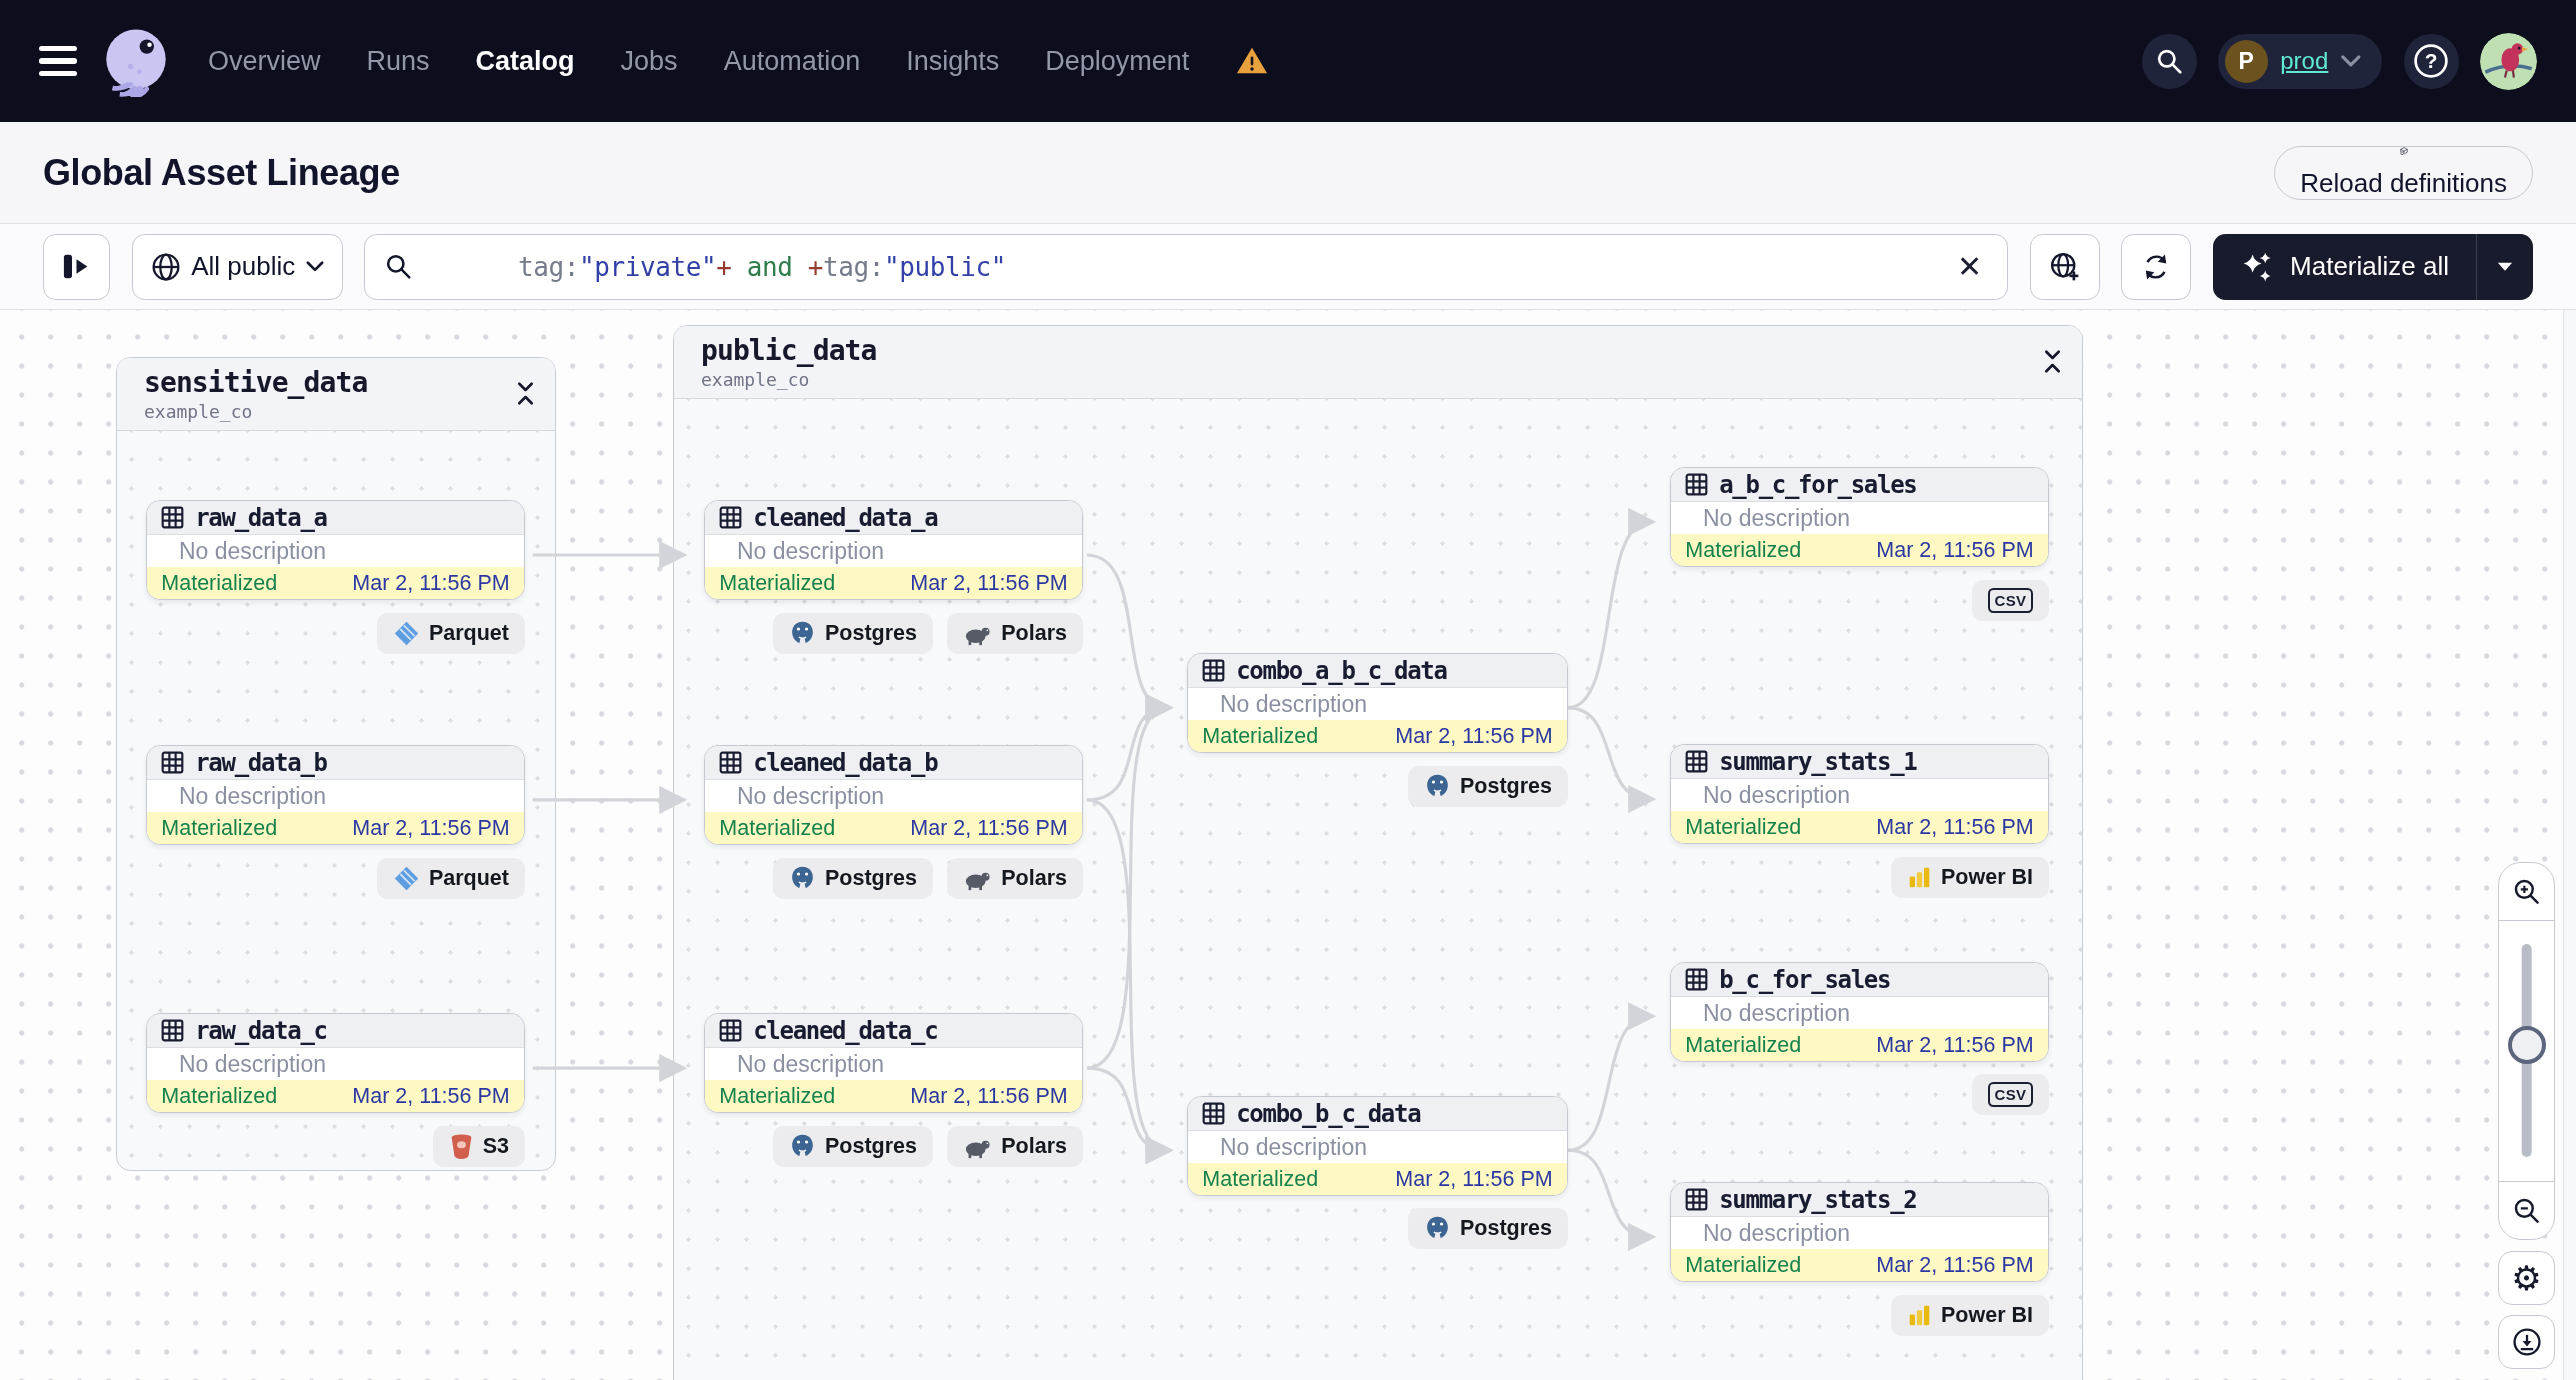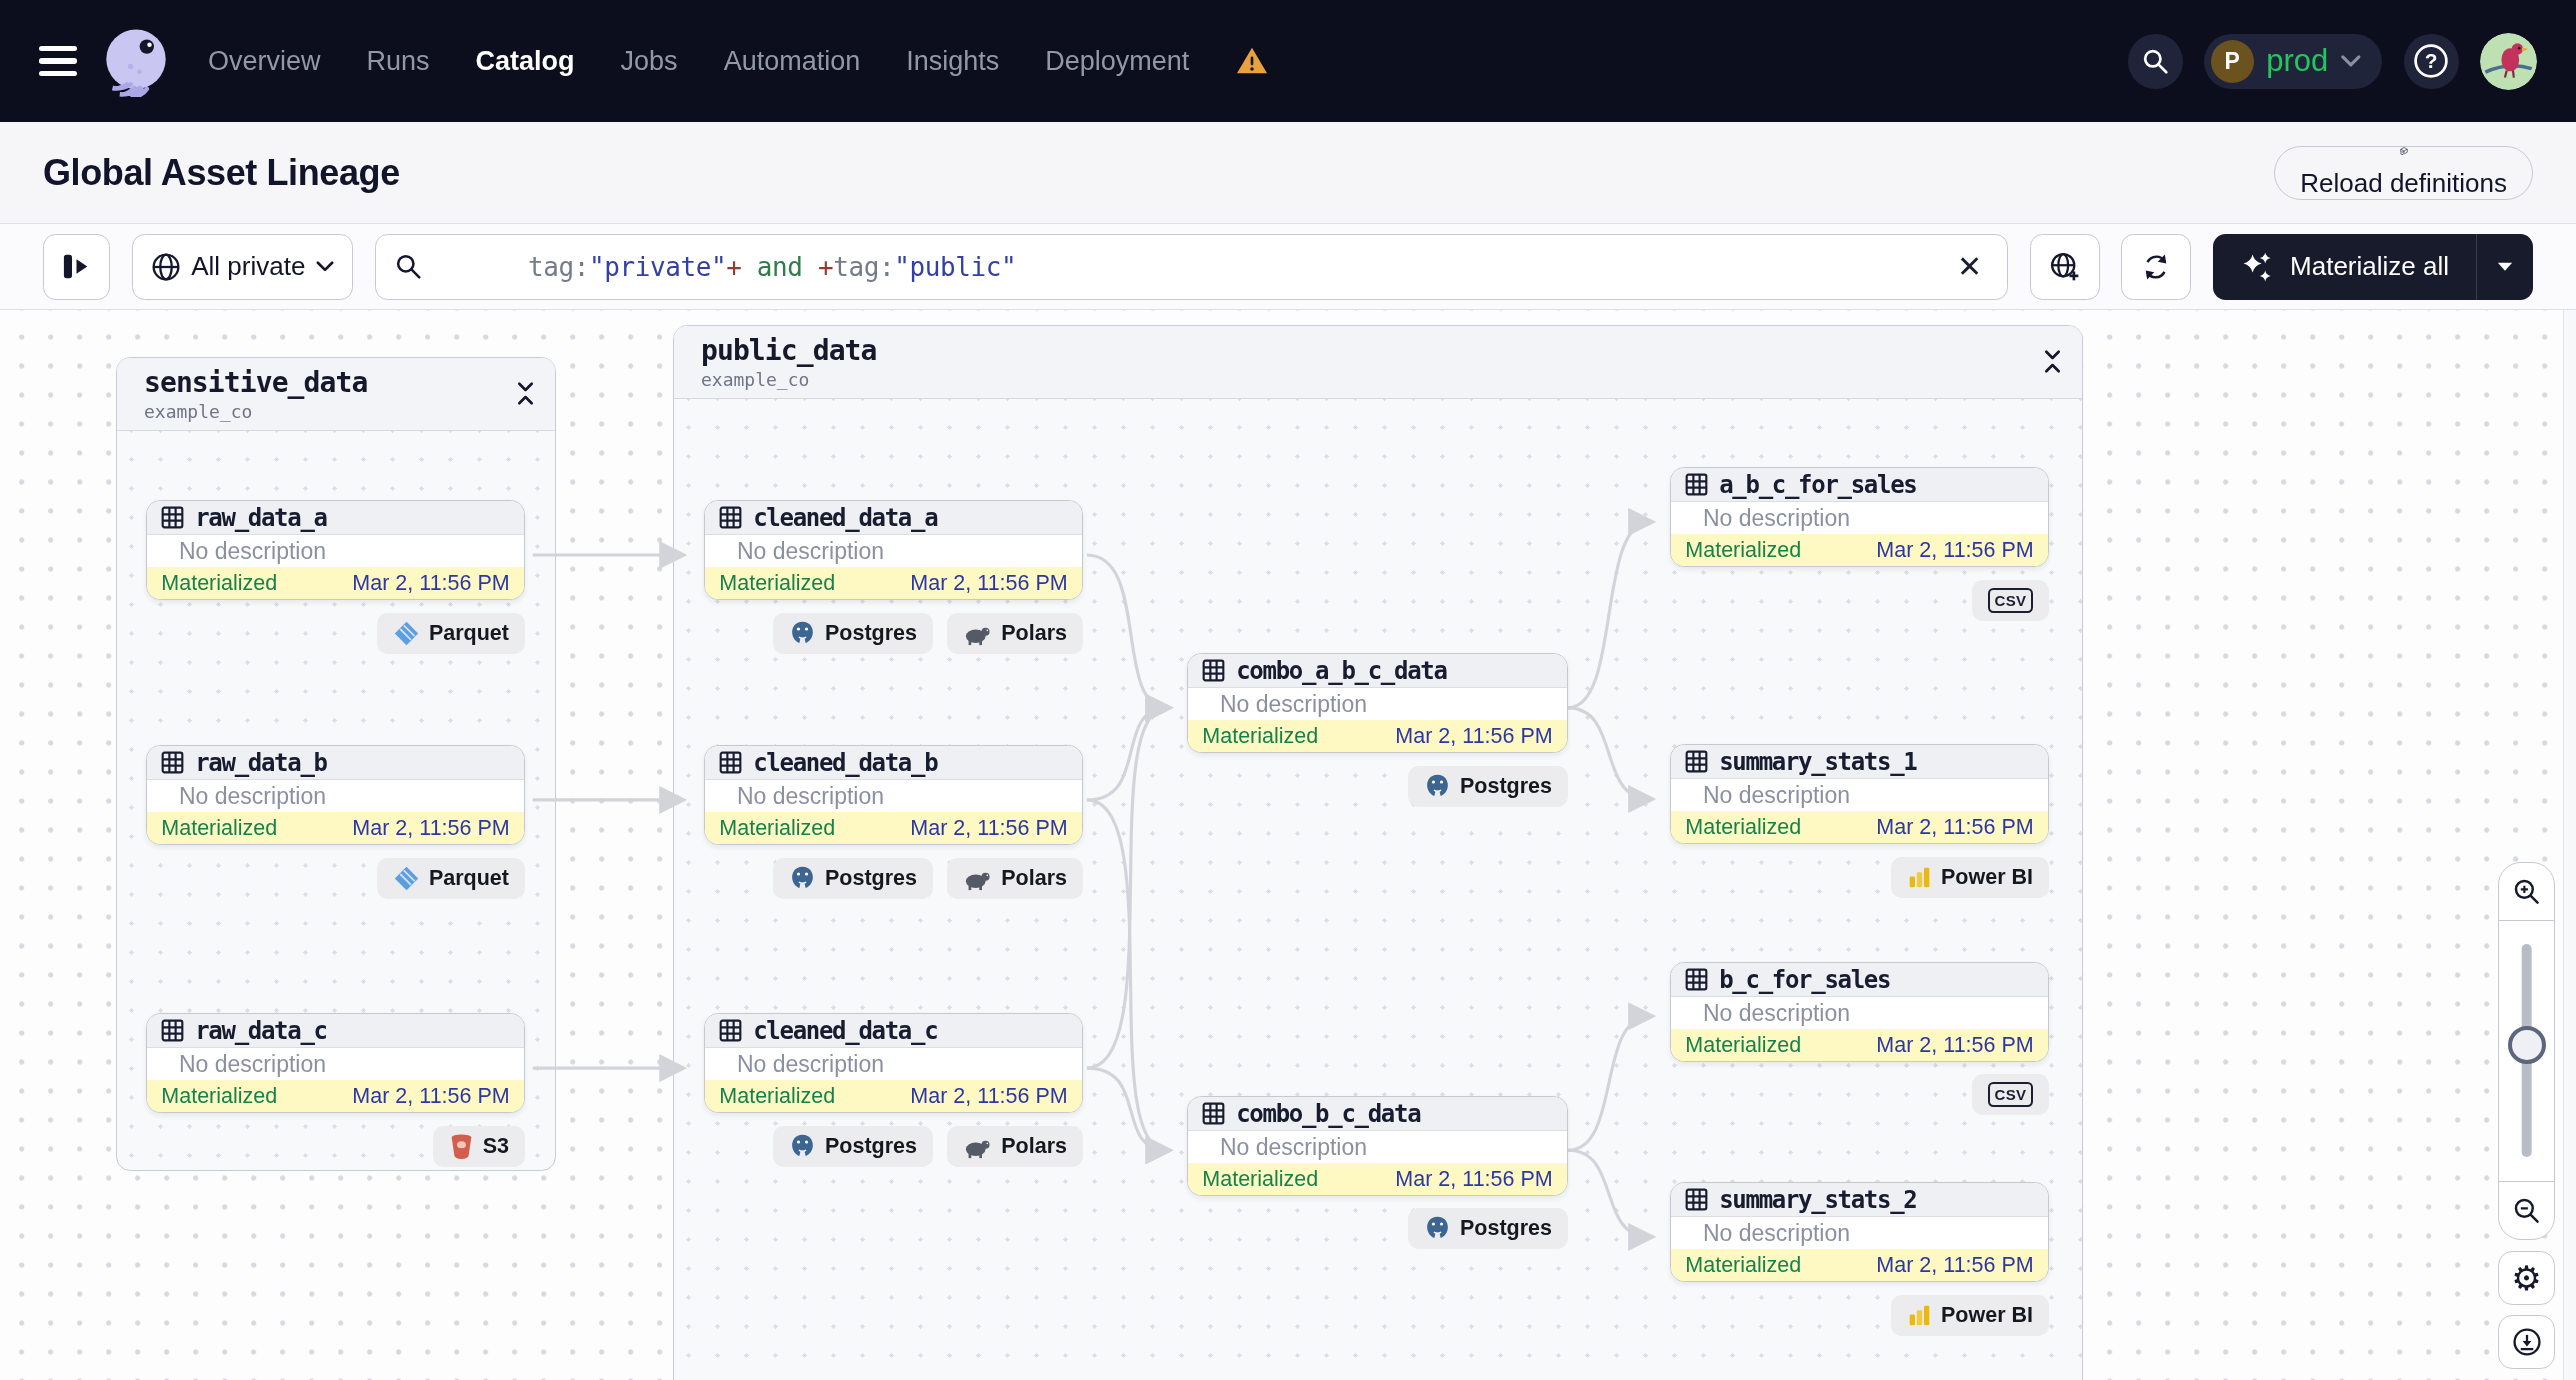--- a/index.html
+++ b/index.html
@@ -12,21 +12,21 @@
   .hamburger { width:38px; display:flex; flex-direction:column; gap:7.2px; cursor:pointer; margin-right:23px; }
   .hamburger span { height:5.4px; background:#fff; border-radius:2.7px; }
   .logo { width:72px; height:72px; margin-right:36px; }
   .navlinks { display:flex; align-items:center; gap:46px; }
   .navlink { font-size:27px; color:#9398a8; cursor:pointer; white-space:nowrap; }
   .navlink.active { color:#ffffff; font-weight:700; }
   .tn-right { margin-left:auto; display:flex; align-items:center; gap:21.5px; }
   .circbtn { width:55px; height:55px; border-radius:50%; background:#20243a; display:flex; align-items:center; justify-content:center; }
   .envpill { height:55px; background:#20243a; border-radius:29px; display:flex; align-items:center; padding:0 21.5px 0 6.3px; gap:12.5px; }
   .envletter { width:43px; height:43px; border-radius:50%; background:#6b521f; color:#fff; font-size:23px; font-weight:700; display:flex; align-items:center; justify-content:center; }
-  .envname { color:#22c55e; font-size:31px; }
+  .envname { color:#5eead4; font-size:24px;text-decoration:underline; }
   .avatar { width:57px; height:57px; border-radius:50%; overflow:hidden; }
 
   
   .pagehead { height:102px; background:#f6f6f8; border-bottom:1.8px solid #dfe1e6; display:flex; align-items:center; padding:0 43px; }
   .pagetitle { font-size:36px; font-weight:700; color:#11142a; letter-spacing:-0.4px; }
   .reloadbtn { margin-left:auto; height:54px; border:1.8px solid #c6c9d2; border-radius:27px; background:transparent; display:flex; align-items:center; gap:12.5px; padding:0 25px; font-size:26px; color:#11142a; cursor:pointer;flex-direction:column; }
 
   
   .toolbar { height:86px; background:#fbfbfd; border-bottom:1.8px solid #dfe1e6; display:flex; align-items:center; padding:0 43px; gap:21.5px; }
   .tbtn { height:66px; border:1.8px solid #c6c9d2; border-radius:12.5px; background:#fff; display:flex; align-items:center; justify-content:center; gap:10.7px; padding:0 18px; font-size:26px; color:#11142a; cursor:pointer; }
@@ -160,21 +160,21 @@
       <rect x="2" y="2" width="9" height="26" rx="3" fill="#14162b"></rect>
       <polygon points="16,7 28,15 16,23" fill="#14162b"></polygon>
     </svg>
   </button>
   <button class="tbtn">
     <svg width="30" height="30" viewBox="0 0 34 34">
       <circle cx="17" cy="17" r="14" stroke="#14162b" stroke-width="2.6" fill="none"></circle>
       <ellipse cx="17" cy="17" rx="6.5" ry="14" stroke="#14162b" stroke-width="2.6" fill="none"></ellipse>
       <line x1="3" y1="17" x2="31" y2="17" stroke="#14162b" stroke-width="2.6"></line>
     </svg>
-    <span>All private</span>
+    <span>All public</span>
     <svg width="18" height="11.6" viewBox="0 0 20 13">
       <polyline points="2,2 10,10 18,2" stroke="#14162b" stroke-width="3" fill="none" stroke-linecap="round" stroke-linejoin="round"></polyline>
     </svg>
   </button>
   <div class="searchbox">
     <svg width="27" height="27" viewBox="0 0 30 30">
       <circle cx="12" cy="12" r="8.5" stroke="#14162b" stroke-width="2.8" fill="none"></circle>
       <line x1="18.5" y1="18.5" x2="27" y2="27" stroke="#14162b" stroke-width="2.8" stroke-linecap="round"></line>
     </svg>
     <div class="queryline mono">

